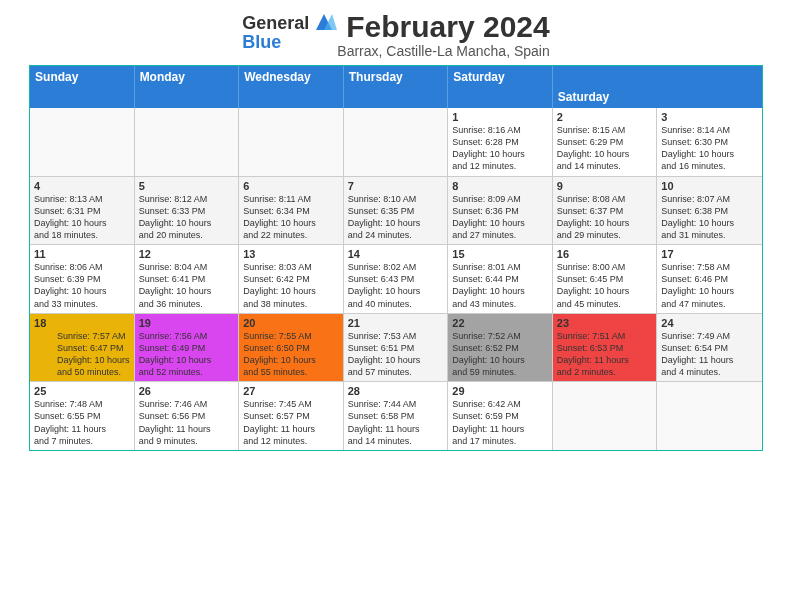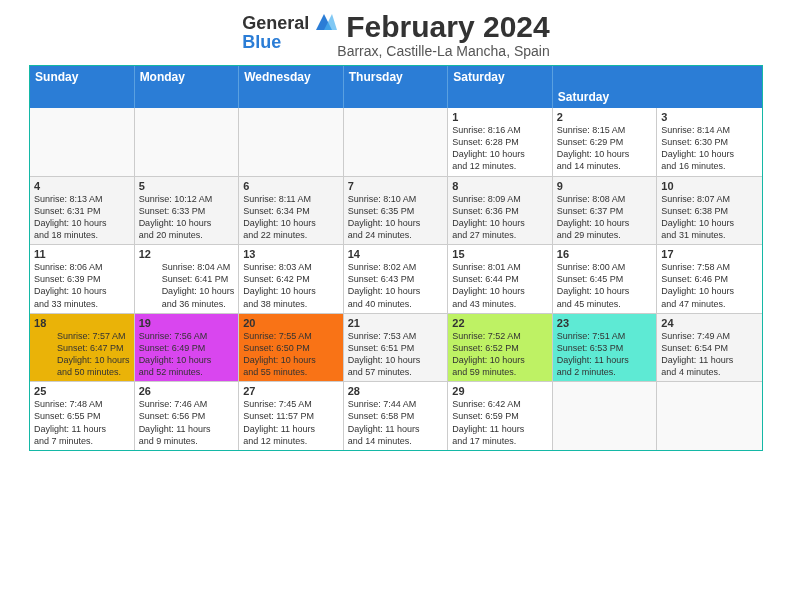--- a/index.html
+++ b/index.html
@@ -161,21 +161,21 @@
         <div class="cal-row">
           <div class="cal-cell" style="background: rgb(244, 244, 244);">
             <span class="cell-date">4</span>
             <div class="cell-info" style="white-space: pre-line;">Sunrise: 8:13 AM
 Sunset: 6:31 PM
 Daylight: 10 hours
 and 18 minutes.</div>
           </div>
           <div class="cal-cell" style="background: rgb(244, 244, 244);">
             <span class="cell-date">5</span>
-            <div class="cell-info" style="white-space: pre-line;">Sunrise: 10:12 AM
+            <div class="cell-info" style="white-space: pre-line;">Sunrise: 8:12 AM
 Sunset: 6:33 PM
 Daylight: 10 hours
 and 20 minutes.</div>
           </div>
           <div class="cal-cell" style="background: rgb(244, 244, 244);">
             <span class="cell-date">6</span>
             <div class="cell-info" style="white-space: pre-line;">Sunrise: 8:11 AM
 Sunset: 6:34 PM
 Daylight: 10 hours
 and 22 minutes.</div>
@@ -212,21 +212,21 @@
         <div class="cal-row">
           <div class="cal-cell">
             <span class="cell-date">11</span>
             <div class="cell-info" style="white-space: pre-line;">Sunrise: 8:06 AM
 Sunset: 6:39 PM
 Daylight: 10 hours
 and 33 minutes.</div>
           </div>
           <div class="cal-cell">
             <span class="cell-date">12</span>
-            <div class="cell-info" style="white-space: pre-line; margin-left: 23px;">Sunrise: 8:04 AM
+            <div class="cell-info" style="white-space: pre-line;">Sunrise: 8:04 AM
 Sunset: 6:41 PM
 Daylight: 10 hours
 and 36 minutes.</div>
           </div>
           <div class="cal-cell">
             <span class="cell-date">13</span>
             <div class="cell-info" style="white-space: pre-line;">Sunrise: 8:03 AM
 Sunset: 6:42 PM
 Daylight: 10 hours
 and 38 minutes.</div>
@@ -282,28 +282,28 @@
 Daylight: 10 hours
 and 55 minutes.</div>
           </div>
           <div class="cal-cell" style="background: rgb(244, 244, 244);">
             <span class="cell-date">21</span>
             <div class="cell-info" style="white-space: pre-line;">Sunrise: 7:53 AM
 Sunset: 6:51 PM
 Daylight: 10 hours
 and 57 minutes.</div>
           </div>
-          <div class="cal-cell" style="background: #bef264;">
+          <div class="cal-cell" style="background: #a3a3a3;">
             <span class="cell-date">22</span>
             <div class="cell-info" style="white-space: pre-line;">Sunrise: 7:52 AM
 Sunset: 6:52 PM
 Daylight: 10 hours
 and 59 minutes.</div>
           </div>
-          <div class="cal-cell" style="background: #5eead4;">
+          <div class="cal-cell" style="background: #ef4444;">
             <span class="cell-date">23</span>
             <div class="cell-info" style="white-space: pre-line;">Sunrise: 7:51 AM
 Sunset: 6:53 PM
 Daylight: 11 hours
 and 2 minutes.</div>
           </div>
           <div class="cal-cell" style="background: rgb(244, 244, 244);">
             <span class="cell-date">24</span>
             <div class="cell-info" style="white-space: pre-line;">Sunrise: 7:49 AM
 Sunset: 6:54 PM
@@ -322,21 +322,21 @@
           <div class="cal-cell">
             <span class="cell-date">26</span>
             <div class="cell-info" style="white-space: pre-line;">Sunrise: 7:46 AM
 Sunset: 6:56 PM
 Daylight: 11 hours
 and 9 minutes.</div>
           </div>
           <div class="cal-cell">
             <span class="cell-date">27</span>
             <div class="cell-info" style="white-space: pre-line;">Sunrise: 7:45 AM
-Sunset: 11:57 PM
+Sunset: 6:57 PM
 Daylight: 11 hours
 and 12 minutes.</div>
           </div>
           <div class="cal-cell">
             <span class="cell-date">28</span>
             <div class="cell-info" style="white-space: pre-line;">Sunrise: 7:44 AM
 Sunset: 6:58 PM
 Daylight: 11 hours
 and 14 minutes.</div>
           </div>

